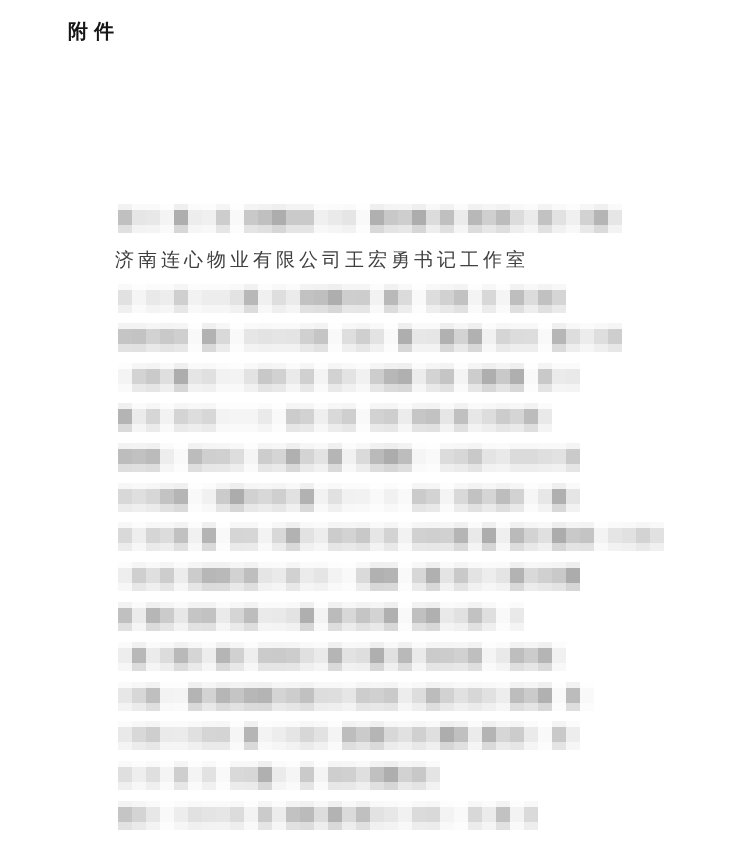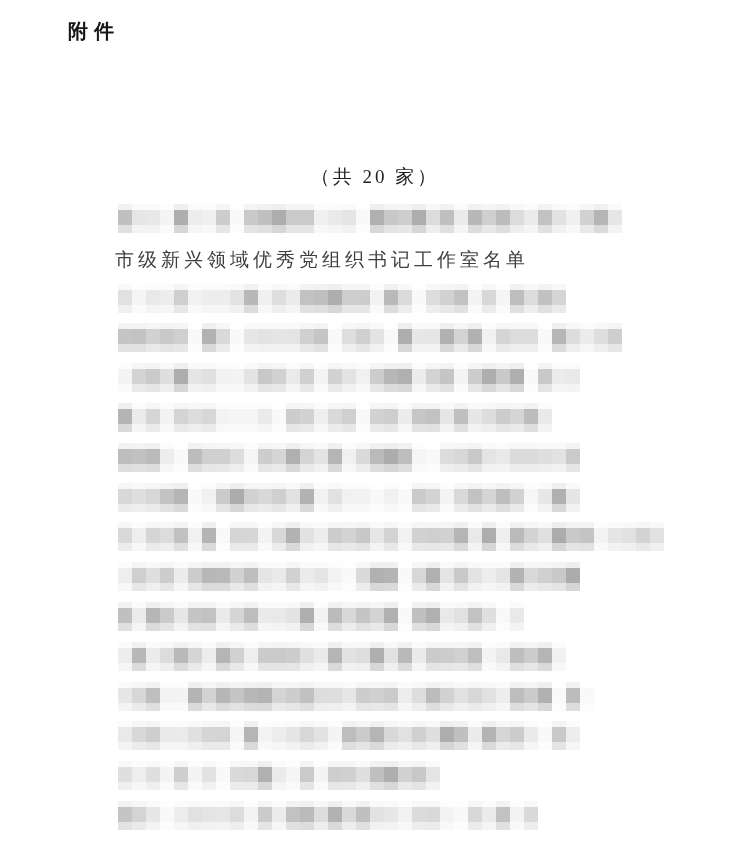--- a/index.html
+++ b/index.html
@@ -84,21 +84,20 @@
   .m-line.m span { height: 15px; }
   .m-line.b span { height: 8px; }
 </style>
 </head>
 <body style="background: rgb(255, 255, 255);">
 
 <div class="page">
   <div class="attachment-label">附件</div>
 
 
-  <div class="doc-subtitle">（共 20 家）</div>
 
   <div class="studio-list" id="studio-list">
       <div class="entry-redacted" style="top: 204px;">
         <div class="m-line t">
           <span style="background: rgb(242, 242, 242);"></span>
           <span style="background: rgb(250, 250, 250);"></span>
           <span style="background: rgb(250, 250, 250);"></span>
           <span style="background: rgb(253, 253, 253);"></span>
           <span style="background: rgb(239, 239, 239);"></span>
           <span style="background: rgb(251, 251, 251);"></span>
@@ -203,21 +202,21 @@
           <span style="background: rgb(238, 238, 238);"></span>
           <span style="background: rgb(245, 245, 245);"></span>
           <span style="background: rgb(225, 225, 225);"></span>
           <span style="background: rgb(241, 241, 241);"></span>
           <span style="background: rgb(248, 248, 248);"></span>
           <span style="background: rgb(233, 233, 233);"></span>
           <span style="background: rgb(218, 218, 218);"></span>
           <span style="background: rgb(243, 243, 243);"></span>
         </div>
       </div>
-      <div class="entry-text" style="top: 245.8px; color: rgb(63, 63, 63);">市级新兴领域优秀党组织书记工作室名单</div>
+      <div class="entry-text" style="top: 245.8px; color: rgb(63, 63, 63);">济南连心物业有限公司王宏勇书记工作室</div>
       <div class="entry-redacted" style="top: 283.6px;">
         <div class="m-line t">
           <span style="background: rgb(249, 249, 249);"></span>
           <span style="background: rgb(253, 253, 253);"></span>
           <span style="background: rgb(251, 251, 251);"></span>
           <span style="background: rgb(251, 251, 251);"></span>
           <span style="background: rgb(245, 245, 245);"></span>
           <span style="background: rgb(252, 252, 252);"></span>
           <span style="background: rgb(251, 251, 251);"></span>
           <span style="background: rgb(251, 251, 251);"></span>

